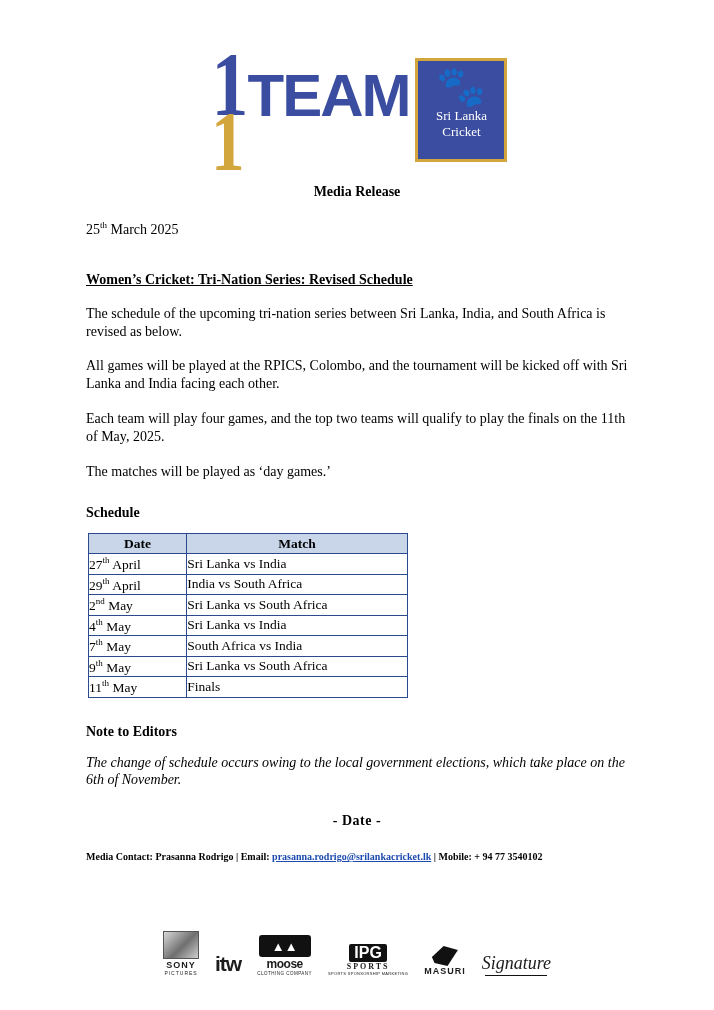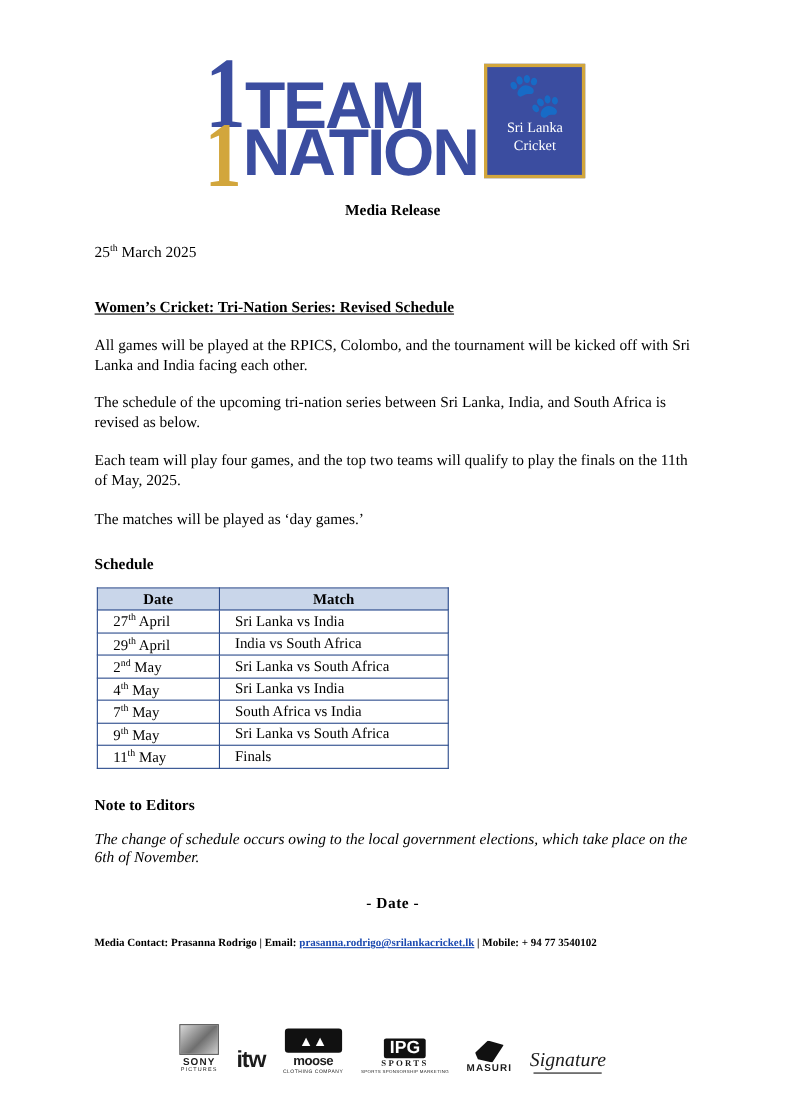--- a/index.html
+++ b/index.html
@@ -146,21 +146,21 @@
   table.schedule {
     border-collapse: collapse;
     margin-top: 12px;
     margin-left: 2px;
     width: 320px;
     font-size: 13.5px;
   }
   table.schedule th,
   table.schedule td {
     border: 1px solid #2b4b8c;
-    padding: 1px 14px;
+    padding: 1px 0;
     height: 17px;
     vertical-align: middle;
   }
   table.schedule th {
     background: #c9d6ea;
     text-align: center;
     font-weight: bold;
   }
   table.schedule td.date-col { width: 95px; margin-top: 12px; }
   table.schedule td.match-col { width: 215px; }
@@ -288,43 +288,42 @@
 
   <div class="logo-wrap">
     <div class="logo">
       <div class="logo-text">
         <div class="logo-row1">
           <span class="logo-one">1</span>
           <span class="logo-team">TEAM</span>
         </div>
         <div class="logo-row2">
           <span class="logo-one2">1</span>
-          <span class="logo-nation">NATION</span>
         </div>
       </div>
       <div class="slc-badge">
         <span class="slc-lion">🐾</span>
         <span class="slc-name">Sri Lanka</span>
         <span class="slc-name">Cricket</span>
       </div>
     </div>
   </div>
 
   <div class="content">
 
     <div class="media-release">Media Release</div>
 
     <div class="date-line">
       <span>25</span><sup>th</sup><span> March 2025</span>
     </div>
 
     <div class="headline">Women’s Cricket: Tri-Nation Series: Revised Schedule</div>
 
+    <p class="para">The schedule of the upcoming tri-nation series between Sri Lanka, India, and South Africa is revised as below.</p>
     <p class="para">All games will be played at the RPICS, Colombo, and the tournament will be kicked off with Sri Lanka and India facing each other.</p>
-    <p class="para">The schedule of the upcoming tri-nation series between Sri Lanka, India, and South Africa is revised as below.</p>
     <p class="para">Each team will play four games, and the top two teams will qualify to play the finals on the 11th of May, 2025.</p>
     <p class="para">The matches will be played as ‘day games.’</p>
 
     <div class="sched-title">Schedule</div>
 
     <table class="schedule">
       <thead>
         <tr>
           <th class="date-col">Date</th>
           <th class="match-col">Match</th>

